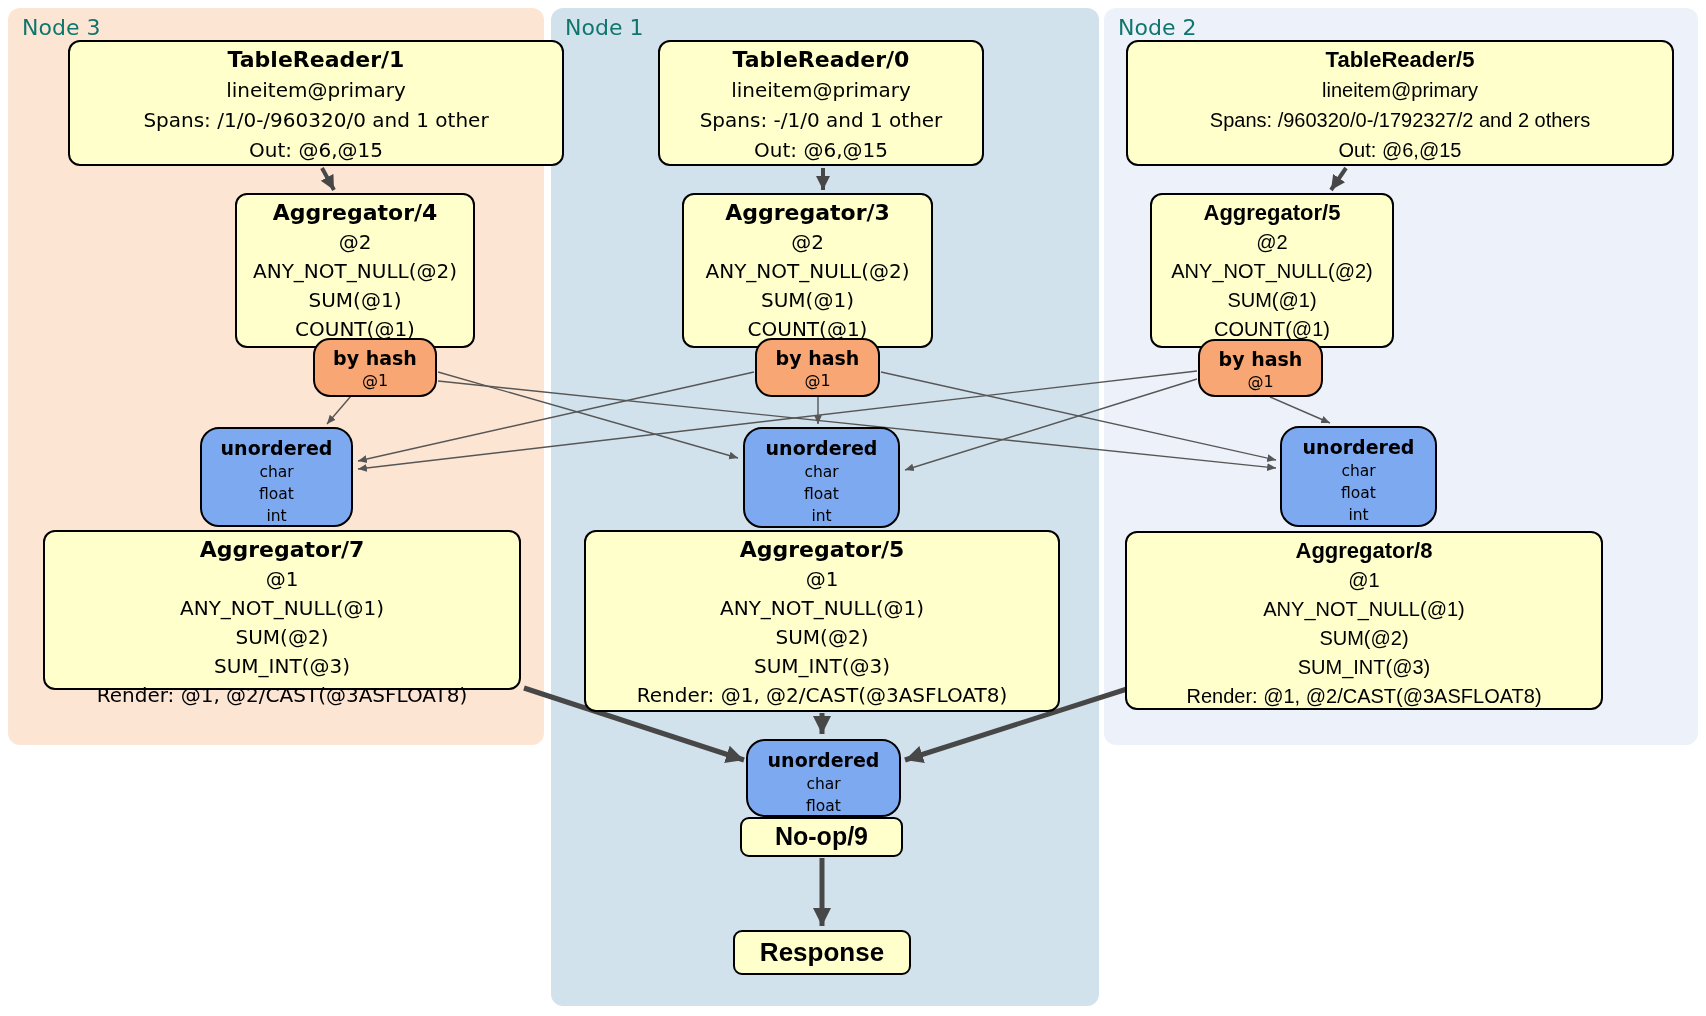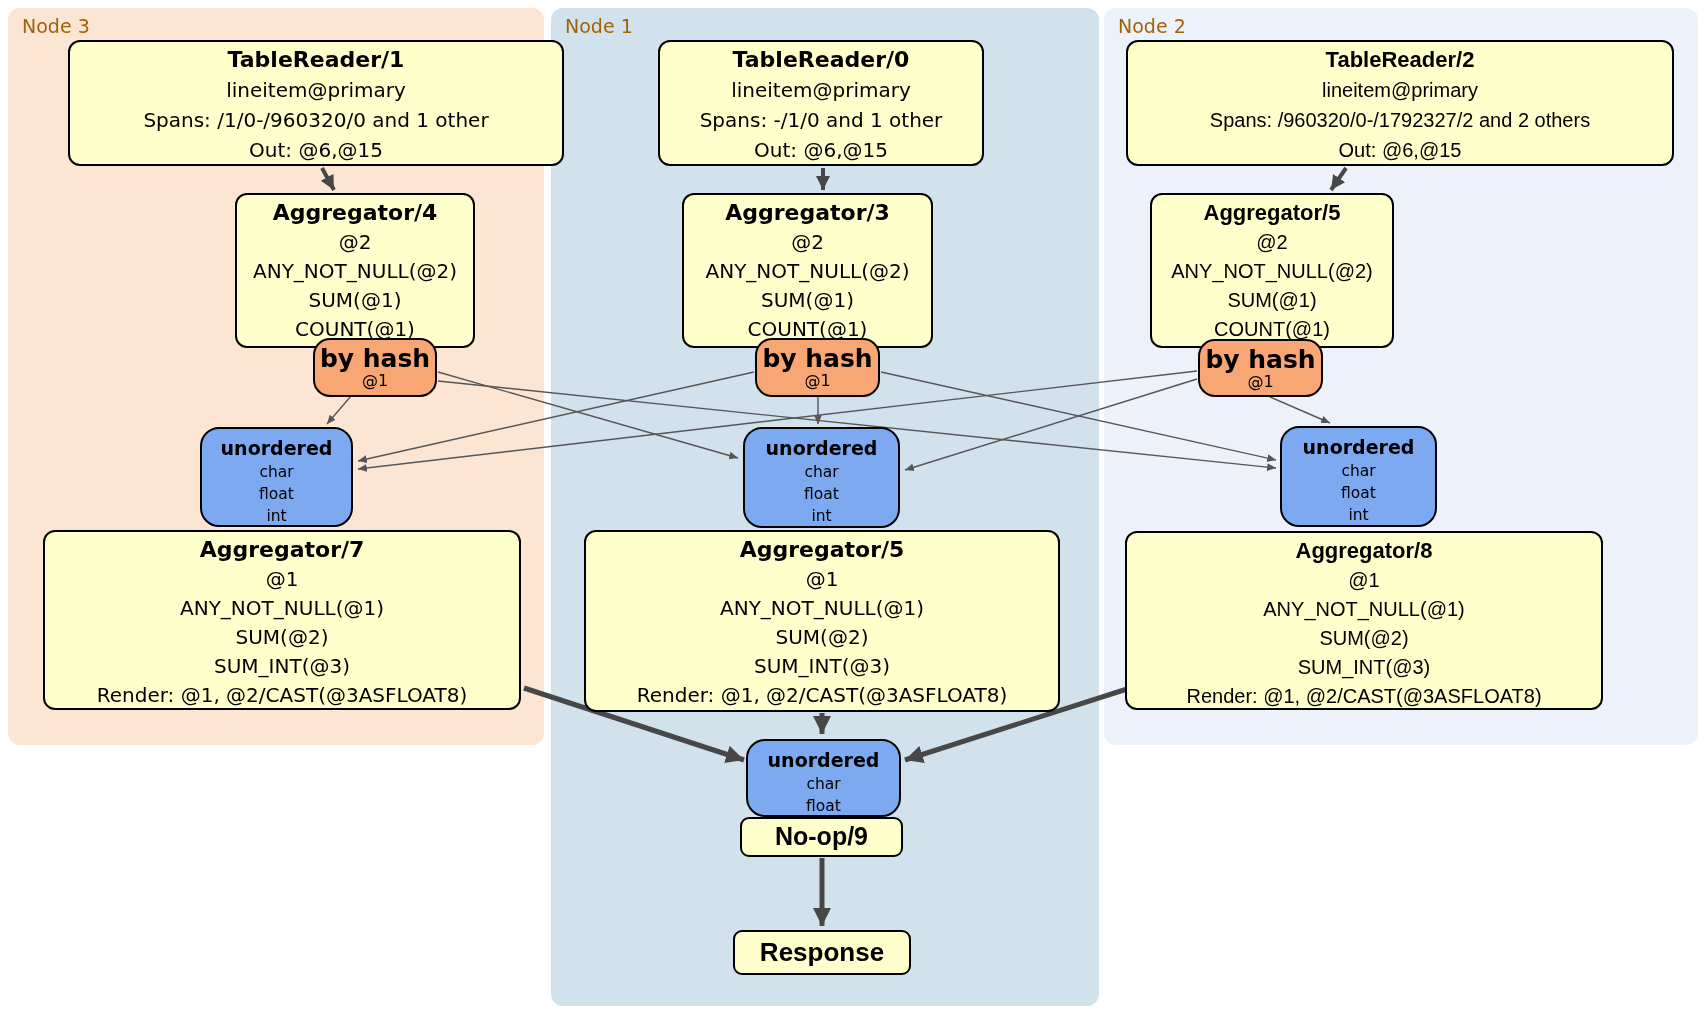--- a/index.html
+++ b/index.html
@@ -1,33 +1,33 @@
 <!DOCTYPE html>
 <html><head>
 <meta charset="utf-8">
 <style>
   html,body{margin:0;padding:0;background:#ffffff;}
   #canvas{
     position:relative;width:1706px;height:1016px;background:#ffffff;
     font-family:"DejaVu Sans", sans-serif;color:#000;overflow:hidden;
   }
   .section{position:absolute;border-radius:12px;}
-  .section-label{position:absolute;font-size:19px;color:#a16207;}
+  .section-label{position:absolute;font-size:22px;color:#0f766e;}
   #edges{position:absolute;left:0;top:0;z-index:1;pointer-events:none;}
   .box{
     position:absolute;z-index:2;background:#ffffcc;border:2px solid #000;
     border-radius:12px;text-align:center;box-sizing:border-box;
   }
   .box .title{font-weight:bold;font-size:22px;line-height:30px;padding-top:3px;}
   .box .bline{font-size:20px;line-height:30px;white-space:nowrap;}
   .agg .bline{line-height:29px;}
   .router{
     background:#f8a673;border-radius:17px;z-index:3;padding-top:4px;
   }
-  .router .title{font-size:25px;line-height:25px;padding-top:2px;}
+  .router .title{font-size:19px;line-height:25px;padding-top:2px;}
   .router .bline{font-size:16px;line-height:20px;}
   .sync{
     background:#7da9f1;border-radius:19px;padding-top:5px;
   }
   .sync .title{font-size:19px;line-height:25px;padding-top:2px;}
   .sync .bline{font-size:15.5px;line-height:22px;}
   .pill .title{font-size:25px;line-height:34px;padding-top:0;}
   .pill{border-radius:9px;border-width:2.5px;}
   .alt-font{font-family:"Liberation Sans", sans-serif;}
 </style>
@@ -103,21 +103,21 @@
       </div>
   </div>
   <div class="box sync" style="left:200px;top:427px;width:153px;height:100px;">
     <div class="title">unordered</div>
     <div>
         <div class="bline">char</div>
         <div class="bline">float</div>
         <div class="bline">int</div>
       </div>
   </div>
-  <div class="box agg" style="left:43px;top:530px;width:478px;height:180px;">
+  <div class="box agg" style="left:43px;top:530px;width:478px;height:160px;">
     <div class="title">Aggregator/7</div>
     <div>
         <div class="bline">@1</div>
         <div class="bline">ANY_NOT_NULL(@1)</div>
         <div class="bline">SUM(@2)</div>
         <div class="bline">SUM_INT(@3)</div>
         <div class="bline">Render: @1, @2/CAST(@3ASFLOAT8)</div>
       </div>
   </div>
 
@@ -170,21 +170,21 @@
       </div>
   </div>
   <div class="box pill alt-font" style="left:740px;top:817px;width:163px;height:40px;">
     <div class="title">No-op/9</div>
   </div>
   <div class="box pill alt-font" style="left:733px;top:930px;width:178px;height:45px;">
     <div class="title" style="line-height:40px;font-size:26px;">Response</div>
   </div>
 
   <div class="box alt-font" style="left:1126px;top:40px;width:548px;height:126px;">
-    <div class="title">TableReader/2</div>
+    <div class="title">TableReader/5</div>
     <div>
         <div class="bline">lineitem@primary</div>
         <div class="bline">Spans: /960320/0-/1792327/2 and 2 others</div>
         <div class="bline">Out: @6,@15</div>
       </div>
   </div>
   <div class="box agg alt-font" style="left:1126px;top:193px;width:244px;height:155px;margin-left:24px;">
     <div class="title">Aggregator/5</div>
     <div>
         <div class="bline">@2</div>

